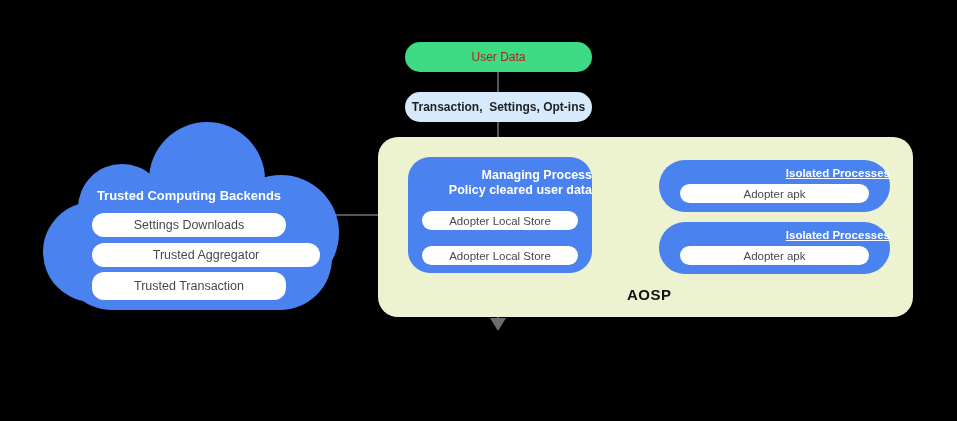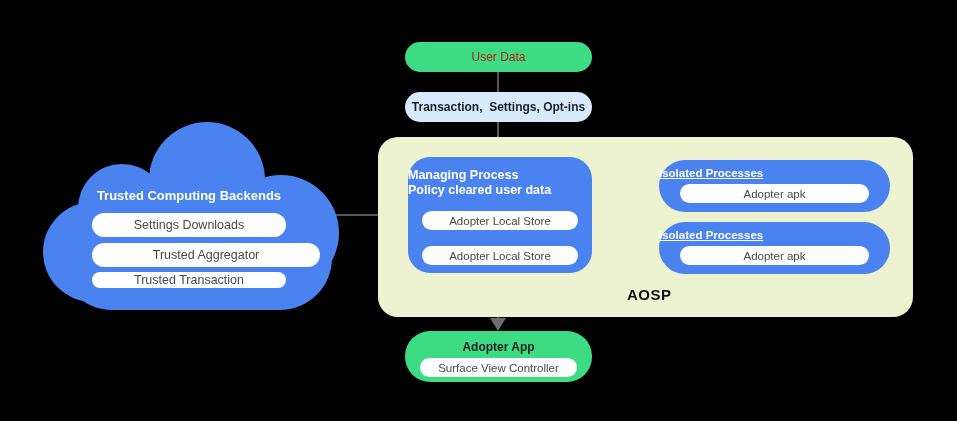--- a/index.html
+++ b/index.html
@@ -11,21 +11,21 @@
   
   .pill{border-radius:15px;display:flex;align-items:center;justify-content:center;}
   .green-pill{background:#3ddc84;color:#b91c1c;font-weight:normal;font-size:12px;}
   .blue-pill{background:#d6eafc;color:#1e2124;font-weight:bold;font-size:12px;}
   .aosp-box{background:#edf2d1;border-radius:20px;}
   .blue-box{background:#4a82ef;}
   .white-pill{
     background:#ffffff;border-radius:10px;color:#46494d;font-size:11.5px;
     display:flex;align-items:center;justify-content:center;white-space:nowrap;
   }
-  .box-title{color:#ffffff;font-weight:bold;text-align:left;}
+  .box-title{color:#ffffff;font-weight:bold;text-align:right;}
   
   .line{background:#53575a;}
   .arrow-down{
     width:0;height:0;border-left:8px solid transparent;border-right:8px solid transparent;
     border-top:13px solid #6a6e71;
   }
   .aosp-label{color:#111316;font-weight:bold;font-size:15px;letter-spacing:0.5px;}
   .cloud-title{color:#ffffff;font-weight:bold;font-size:13px;text-align:center;}
   .underlined{text-decoration:underline;}
 </style>
@@ -52,21 +52,21 @@
       <circle cx="167" cy="62" r="58"></circle>
       <circle cx="82" cy="90" r="44"></circle>
       <circle cx="53" cy="134" r="50"></circle>
       <circle cx="241" cy="115" r="58"></circle>
       <rect x="20" y="87" width="272" height="105" rx="52" ry="52"></rect>
     </g>
   </svg>
   <div class="abs cloud-title" style="left:82px;top:188px;width:214px;">Trusted Computing Backends</div>
   <div class="abs white-pill" style="left:92px;top:213px;width:194px;height:24px;border-radius:12px;font-size:12.5px;">Settings Downloads</div>
   <div class="abs white-pill" style="left:92px;top:243px;width:228px;height:24px;border-radius:12px;font-size:12.5px;">Trusted Aggregator</div>
-  <div class="abs white-pill" style="left:92px;top:272px;width:194px;height:16px;border-radius:12px;font-size:12.5px;">Trusted Transaction</div>
+  <div class="abs white-pill" style="left:92px;top:272px;width:194px;height:28px;border-radius:12px;font-size:12.5px;">Trusted Transaction</div>
 
   <div class="abs pill green-pill" style="left:405px;top:42px;width:187px;height:30px;">User Data</div>
 
   <div class="abs pill blue-pill" style="left:405px;top:92px;width:187px;height:30px;white-space:pre;">Transaction,  Settings, Opt-ins</div>
 
   <div class="abs blue-box" style="left:408px;top:157px;width:184px;height:116px;border-radius:22px;">
     <div class="box-title" style="margin-top:11px;font-size:12.5px;line-height:15px;">
       <div>Managing Process</div>
       <div>Policy cleared user data</div>
     </div>
@@ -77,18 +77,14 @@
   <div class="abs blue-box" style="left:659px;top:160px;width:231px;height:52px;border-radius:26px;">
     <div class="box-title underlined" style="margin-top:7px;font-size:11.5px;">Isolated Processes</div>
     <div class="abs white-pill" style="left:21px;top:24px;width:189px;height:19px;">Adopter apk</div>
   </div>
 
   <div class="abs blue-box" style="left:659px;top:222px;width:231px;height:52px;border-radius:26px;">
     <div class="box-title underlined" style="margin-top:7px;font-size:11.5px;">Isolated Processes</div>
     <div class="abs white-pill" style="left:21px;top:24px;width:189px;height:19px;">Adopter apk</div>
   </div>
 
-  <div class="abs" style="left:405px;top:331px;width:187px;height:51px;border-radius:25px;background:#3ddc84;">
-    <div style="margin-top:9px;text-align:center;color:#1e2124;font-weight:bold;font-size:12px;">Adopter App</div>
-    <div class="abs white-pill" style="left:15px;top:27px;width:157px;height:19px;">Surface View Controller</div>
-  </div>
 
 </div>
 
 </body></html>

